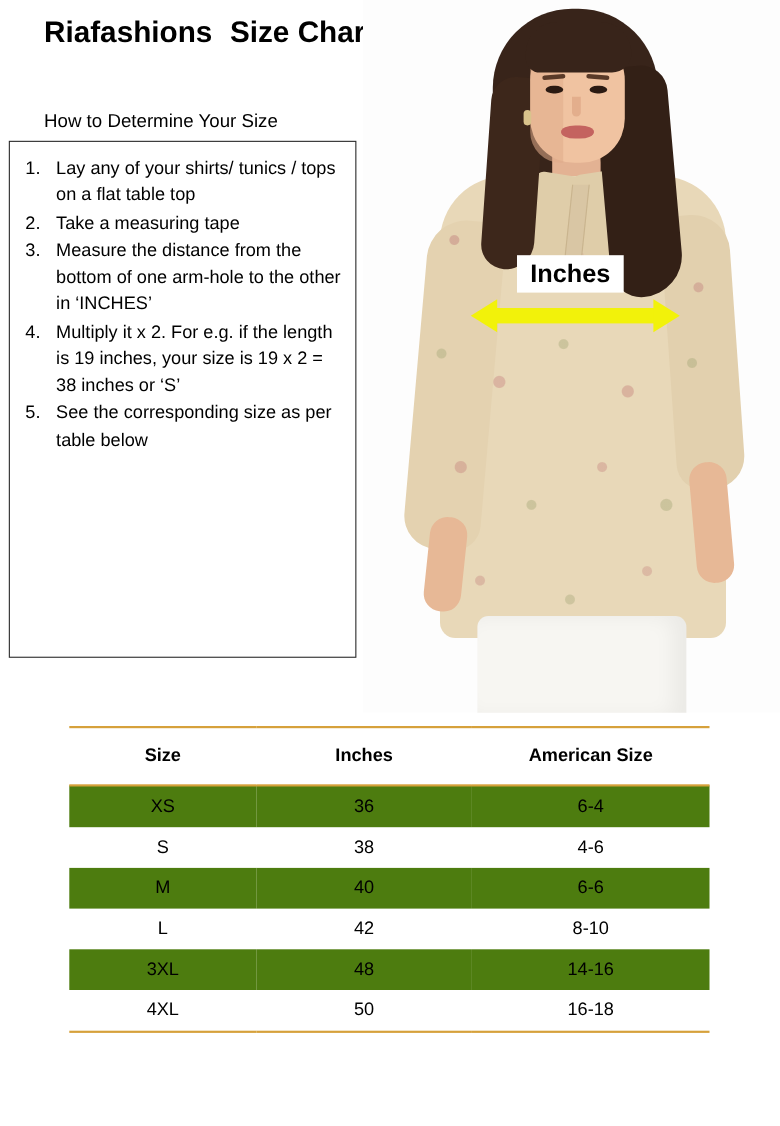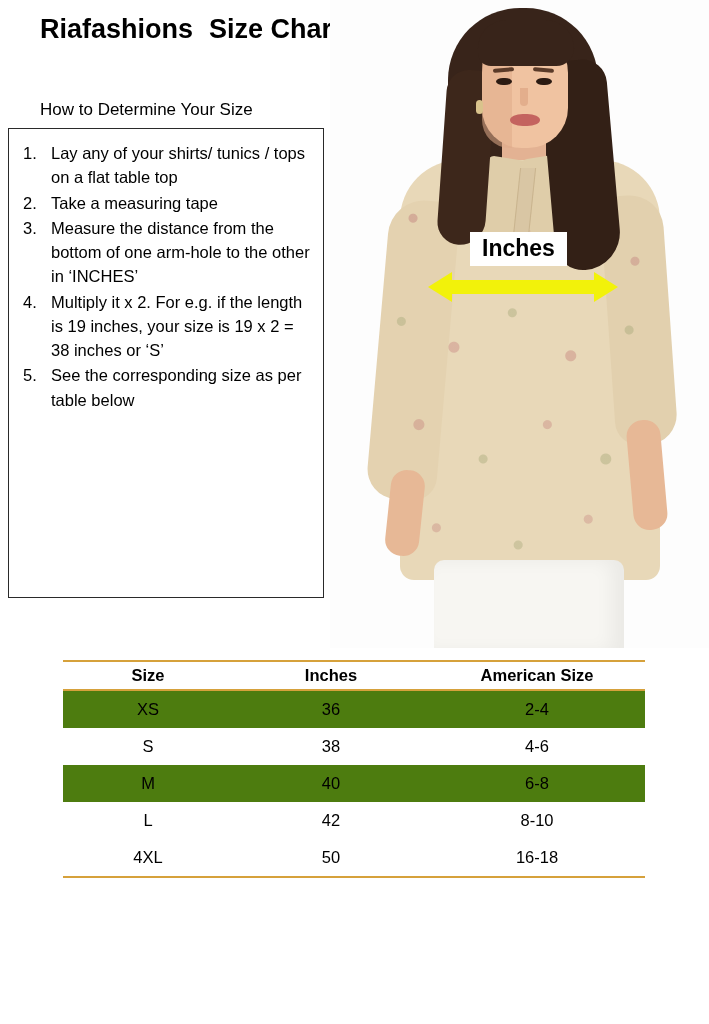--- a/index.html
+++ b/index.html
@@ -324,21 +324,21 @@
   .size-table th,
   .size-table td {
     text-align: center;
     padding: 9px 0 9px 0;
     font-weight: normal;
   }
   .size-table thead th {
     font-weight: bold;
     border-top: 2px solid #d6a13b;
     border-bottom: 2px solid #d6a13b;
-    padding: 4px 0;
+    padding: 16px 0;
   }
   .size-table tbody tr.alt td {
     background: #4d7c0f;
   }
   .size-table tbody tr:last-child td {
     border-bottom: 2px solid #d6a13b;
   }
   .col-size  { width: 170px; }
   .col-inch  { width: 196px; }
   .col-amer  { width: 216px; }
@@ -422,36 +422,41 @@
     <tr>
       <th>Size</th>
       <th>Inches</th>
       <th>American Size</th>
     </tr>
   </thead>
   <tbody>
     <tr class="alt">
       <td>XS</td>
       <td>36</td>
-      <td>2-4</td>
+      <td>6-4</td>
     </tr>
     <tr>
       <td>S</td>
       <td>38</td>
       <td>4-6</td>
     </tr>
     <tr class="alt">
       <td>M</td>
       <td>40</td>
-      <td>6-8</td>
+      <td>6-6</td>
     </tr>
     <tr>
       <td>L</td>
       <td>42</td>
       <td>8-10</td>
     </tr>
+    <tr class="alt">
+      <td>3XL</td>
+      <td>48</td>
+      <td>14-16</td>
+    </tr>
     <tr>
       <td>4XL</td>
       <td>50</td>
       <td>16-18</td>
     </tr>
   </tbody>
 </table>
 
 </body></html>

